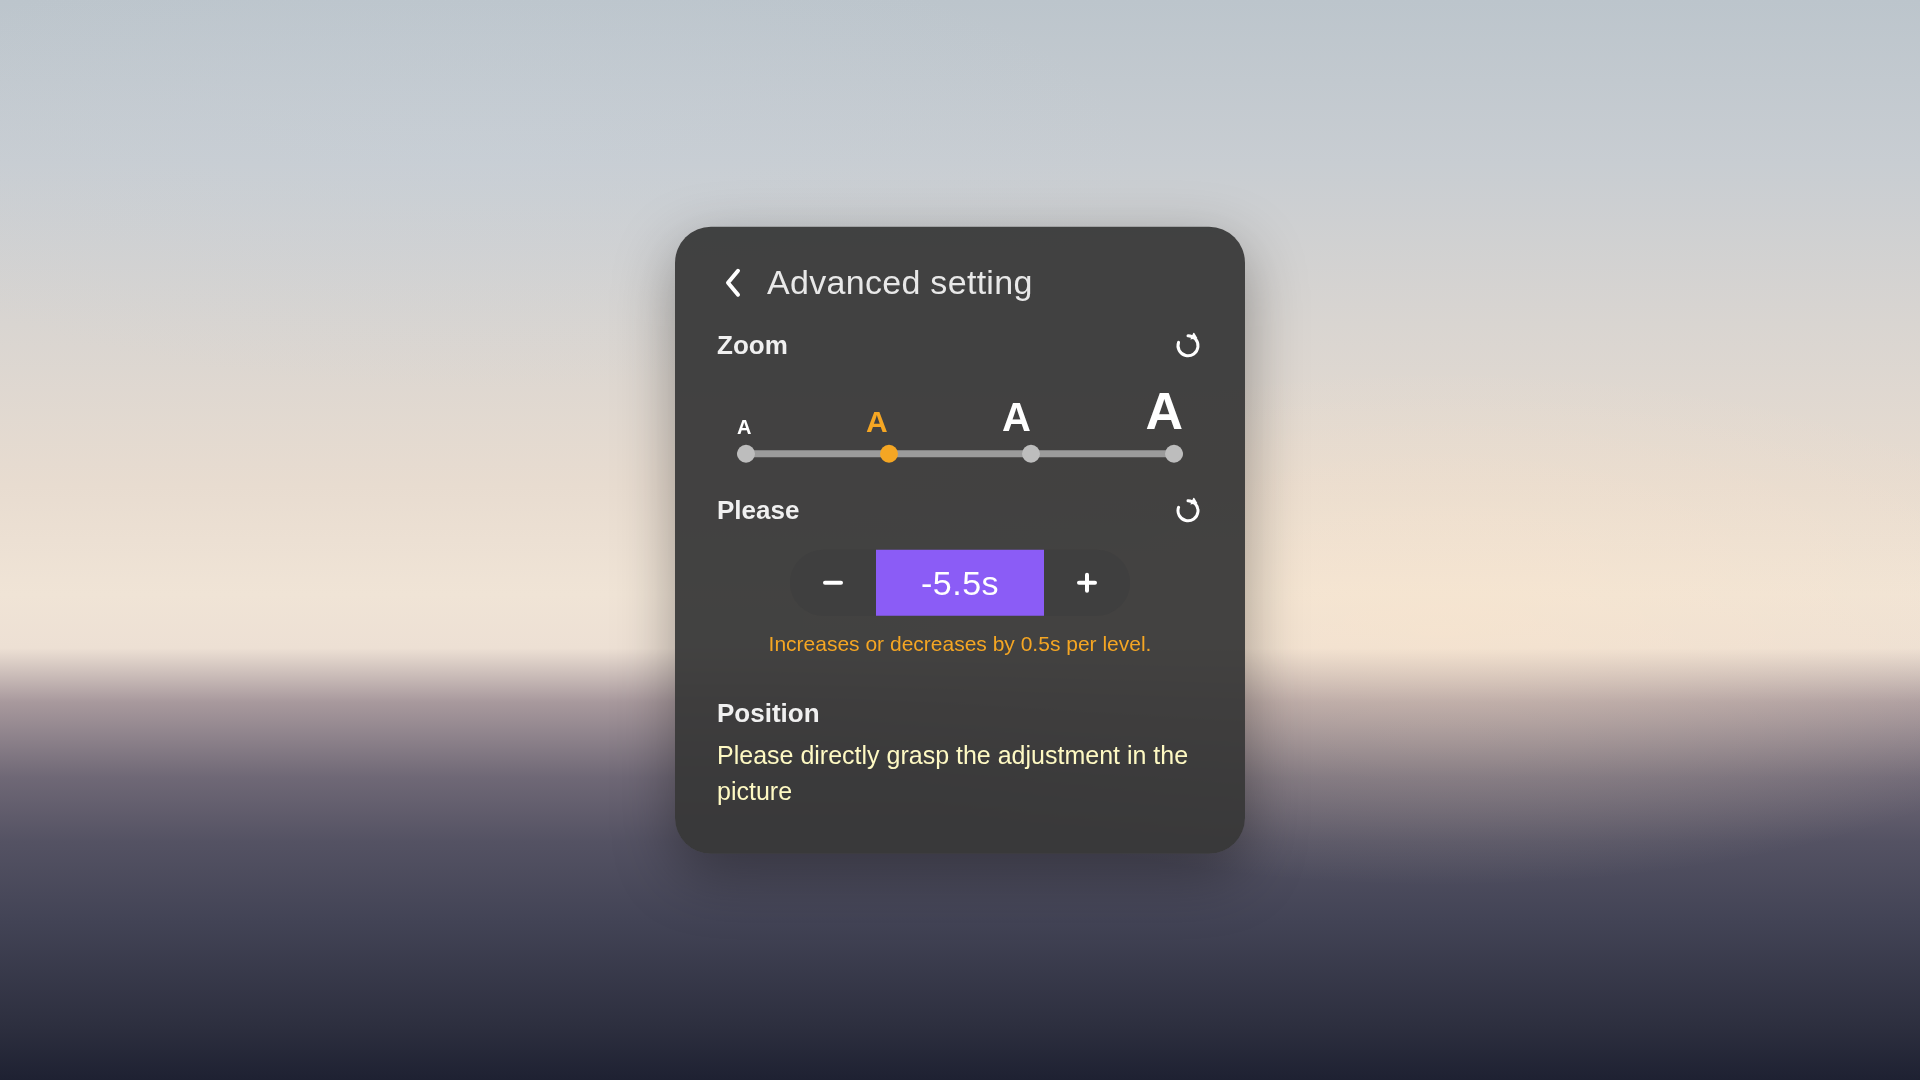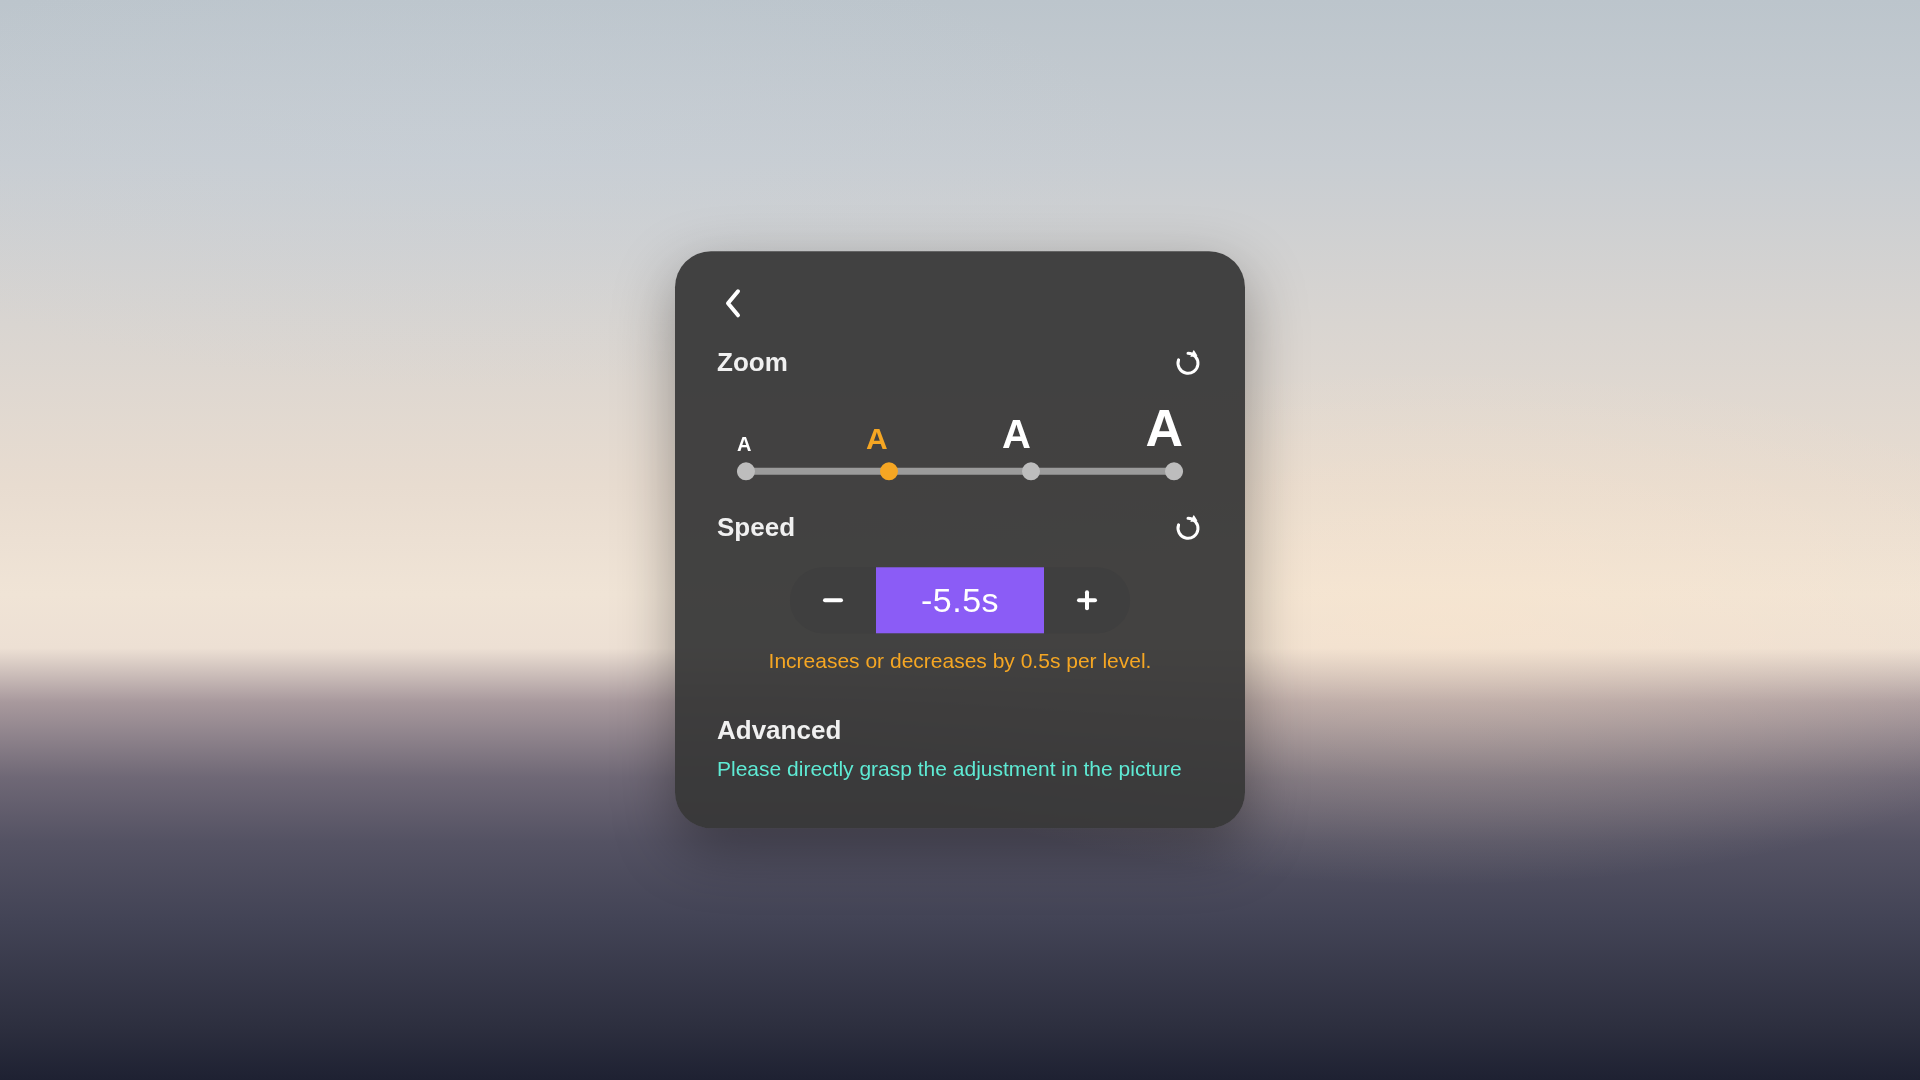--- a/index.html
+++ b/index.html
@@ -39,37 +39,38 @@
 
     .speed-section { margin-top:34px; }
     .stepper { display:flex; align-items:stretch; justify-content:center; margin:10px auto 16px; width:340px; }
     .step-btn { flex:0 0 86px; height:66px; background:#3f3f3f; display:flex; align-items:center; justify-content:center; cursor:pointer; }
     .step-btn.minus { border-radius:33px 0 0 33px; }
     .step-btn.plus  { border-radius:0 33px 33px 0; }
     .step-val { flex:1; background:#8b5cf6; color:#fff; font-size:34px; font-weight:500; display:flex; align-items:center; justify-content:center; letter-spacing:.5px; }
     .hint { color:#f5a623; font-size:21px; text-align:center; margin-top:16px; }
 
     .pos-section { margin-top:42px; }
-    .pos-desc { color:#5eead4; font-size:21px; line-height:1.45; margin-top:8px; }
+    .pos-desc { color:#fef9c3; font-size:25px; line-height:1.45; margin-top:8px; }
 
     svg { display:block; }
   </style>
 </head>
 <body>
 
 <div class="bg"></div>
 
 <div class="panel">
 
   <div class="header">
     <div class="back">
       <svg width="18" height="30" viewBox="0 0 18 30">
           <path d="M14 3 L4 15 L14 27" stroke="#fff" stroke-width="4" fill="none" stroke-linecap="round" stroke-linejoin="round"></path>
         </svg>
     </div>
+    <div class="title">Advanced setting</div>
   </div>
 
   <div class="section">
     <div class="section-head">
       <div class="section-title">Zoom</div>
       <div class="reset">
         <svg width="26" height="26" viewBox="0 0 26 26">
             <path d="M13 3 a10 10 0 1 1 -9.4 6.6" stroke="#fff" stroke-width="3" fill="none" stroke-linecap="round"></path>
             <path d="M13 0 l6 4 -6 4 z" fill="#fff" transform="translate(4,-1) rotate(25 13 4)"></path>
           </svg>
@@ -90,21 +91,21 @@
           <div class="stop sel"></div>
           <div class="stop"></div>
           <div class="stop"></div>
         </div>
       </div>
     </div>
   </div>
 
   <div class="section speed-section">
     <div class="section-head">
-      <div class="section-title">Speed</div>
+      <div class="section-title">Please</div>
       <div class="reset">
         <svg width="26" height="26" viewBox="0 0 26 26">
             <path d="M13 3 a10 10 0 1 1 -9.4 6.6" stroke="#fff" stroke-width="3" fill="none" stroke-linecap="round"></path>
             <path d="M13 0 l6 4 -6 4 z" fill="#fff" transform="translate(4,-1) rotate(25 13 4)"></path>
           </svg>
       </div>
     </div>
 
     <div class="stepper">
       <div class="step-btn minus">
@@ -117,17 +118,17 @@
         <svg width="28" height="28" viewBox="0 0 28 28">
             <rect x="4" y="12" width="20" height="4" rx="2" fill="#fff"></rect>
             <rect x="12" y="4" width="4" height="20" rx="2" fill="#fff"></rect>
           </svg>
       </div>
     </div>
     <div class="hint">Increases or decreases by 0.5s per level.</div>
   </div>
 
   <div class="section pos-section">
-    <div class="section-title">Advanced</div>
+    <div class="section-title">Position</div>
     <div class="pos-desc">Please directly grasp the adjustment in the picture</div>
   </div>
 
 </div>
 
 </body></html>

